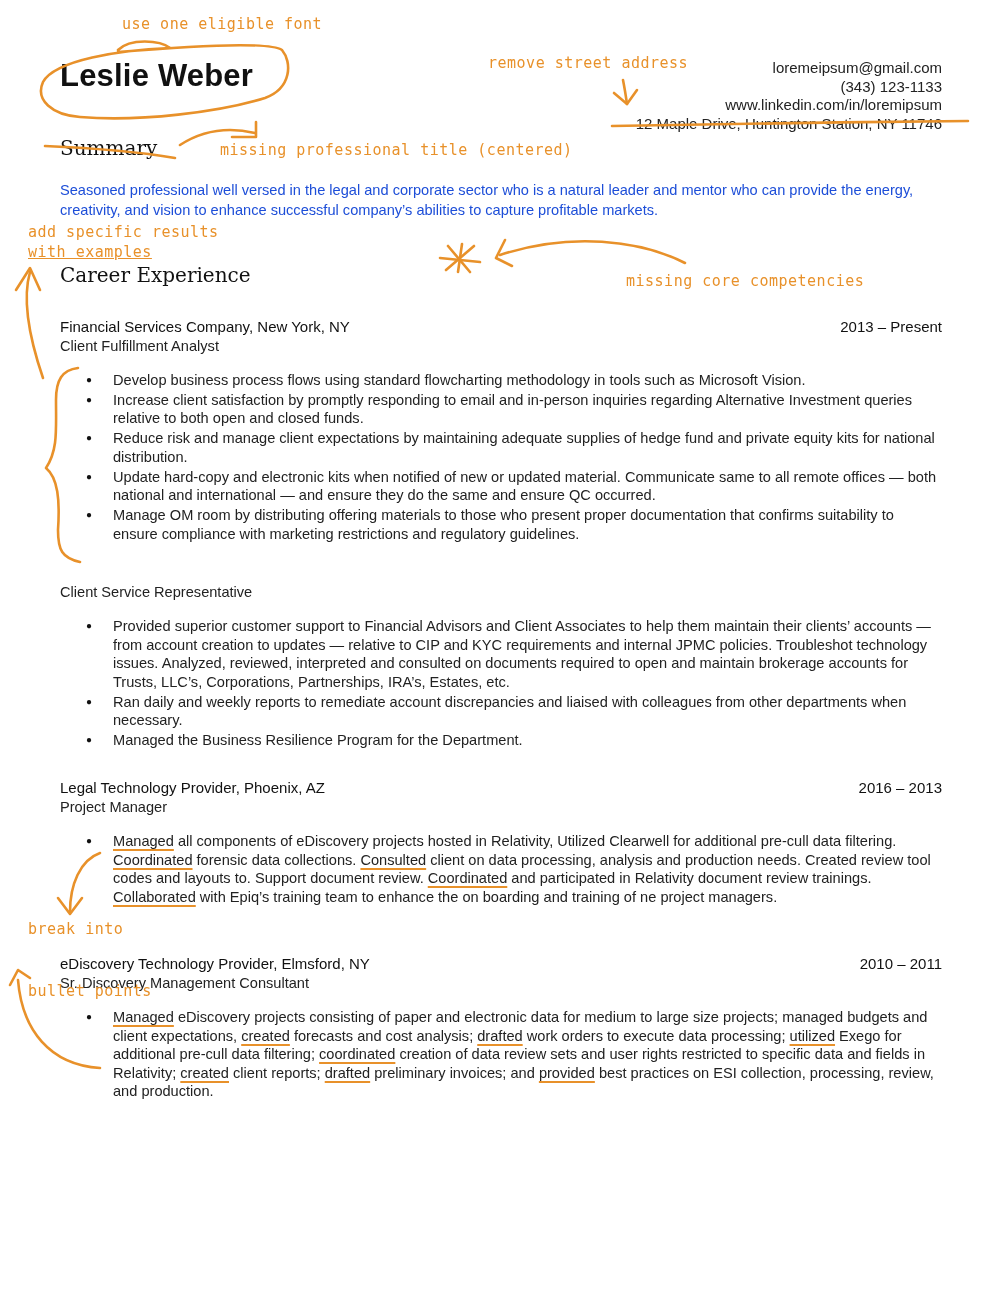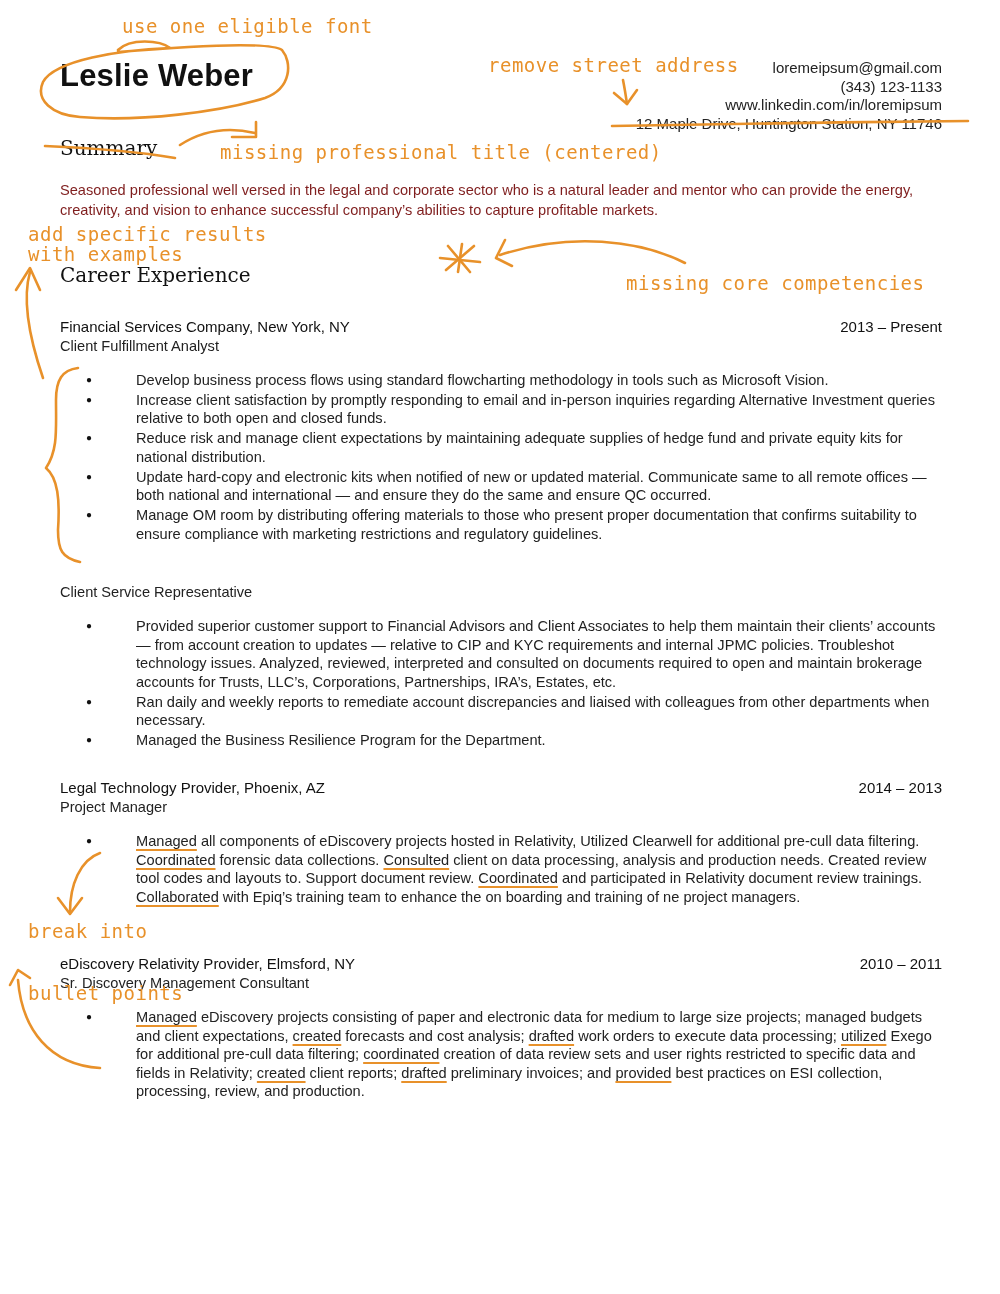--- a/index.html
+++ b/index.html
@@ -1,33 +1,33 @@
 <!DOCTYPE html>
 <html><head>
 <meta charset="utf-8">
 <style>
   html, body { margin: 0; padding: 0; background: #ffffff; }
   body { width: 1000px; height: 1294px; position: relative; overflow: hidden;
          font-family: "Liberation Sans", sans-serif; color: #111; }
   .abs { position: absolute; }
   .note { position: absolute; font-family: "DejaVu Sans Mono", monospace; color: #E8912A;
-          font-size: 19px; letter-spacing: 0.5px; white-space: nowrap; }
+          font-size: 15px; letter-spacing: 0.5px; white-space: nowrap; }
   .name { left: 60px; top: 58px; font-size: 31px; font-weight: bold; letter-spacing: 0.2px; }
   .contact { right: 58px; top: 59px; text-align: right; font-size: 15px; line-height: 18.5px; color: #222; }
   .contact div { white-space: nowrap; }
   .heading { font-family: "DejaVu Serif", "Liberation Serif", serif; font-size: 20px; color: #111; }
   .summary-heading { left: 60px; top: 136px; }
-  .summary-text { left: 60px; top: 180px; width: 890px; font-size: 14.6px; line-height: 20px; color: #7f1d1d; }
+  .summary-text { left: 60px; top: 180px; width: 890px; font-size: 14.6px; line-height: 20px; color: #1d4ed8; }
   .career-heading { left: 60px; top: 263px; text-align: center; }
   .job-row { position: absolute; left: 60px; right: 58px; font-size: 15px; color: #111; }
   .job-row .company { position: absolute; left: 0; top: 0; white-space: nowrap; }
   .job-row .dates { position: absolute; right: 0; top: 0; white-space: nowrap; }
   .job-title { position: absolute; left: 60px; font-size: 14.6px; color: #222; white-space: nowrap; }
   ul.bullets { position: absolute; left: 60px; width: 880px; margin: 0; padding: 0; list-style: none; }
-  ul.bullets li { position: relative; padding-left: 76px; font-size: 14.6px; line-height: 18.6px; color: #222; margin-bottom: 1.3px; }
+  ul.bullets li { position: relative; padding-left: 53px; font-size: 14.6px; line-height: 18.6px; color: #222; margin-bottom: 1.3px; }
   ul.bullets li::before { content: "\25CF"; position: absolute; left: 26px; top: 0; font-size: 10px; color: #111; }
   .ul-word { text-decoration: underline; text-decoration-color: #E8912A; text-decoration-thickness: 2px; text-underline-offset: 3px; }
   svg.overlay { position: absolute; left: 0; top: 0; width: 1000px; height: 1294px; pointer-events: none; }
   svg.overlay path, svg.overlay line { fill: none; stroke: #E8912A; stroke-width: 2.6; stroke-linecap: round; stroke-linejoin: round; }
 </style>
 </head>
 <body>
 
 <div class="abs name">Leslie Weber</div>
 
@@ -58,29 +58,29 @@
 
 <div class="job-title" style="top:584px;">Client Service Representative</div>
 <ul class="bullets" style="top:617px;">
   <li>Provided superior customer support to Financial Advisors and Client Associates to help them maintain their clients’ accounts — from account creation to updates — relative to CIP and KYC requirements and internal JPMC policies. Troubleshot technology issues. Analyzed, reviewed, interpreted and consulted on documents required to open and maintain brokerage accounts for Trusts, LLC’s, Corporations, Partnerships, IRA’s, Estates, etc.</li>
   <li>Ran daily and weekly reports to remediate account discrepancies and liaised with colleagues from other departments when necessary.</li>
   <li>Managed the Business Resilience Program for the Department.</li>
 </ul>
 
 <div class="job-row" style="top:779px;">
   <span class="company">Legal Technology Provider, Phoenix, AZ</span>
-  <span class="dates">2014 – 2013</span>
+  <span class="dates">2016 – 2013</span>
 </div>
 <div class="job-title" style="top:799px;">Project Manager</div>
 <ul class="bullets" style="top:832px;">
   <li><span class="ul-word">Managed</span><span> all components of eDiscovery projects hosted in Relativity, Utilized Clearwell for additional pre-cull data filtering. </span><span class="ul-word">Coordinated</span><span> forensic data collections. </span><span class="ul-word">Consulted</span><span> client on data processing, analysis and production needs. Created review tool codes and layouts to. Support document review. </span><span class="ul-word">Coordinated</span><span> and participated in Relativity document review trainings. </span><span class="ul-word">Collaborated</span><span> with Epiq’s training team to enhance the on boarding and training of ne project managers.</span></li>
 </ul>
 
 <div class="job-row" style="top:955px;">
-  <span class="company">eDiscovery Relativity Provider, Elmsford, NY</span>
+  <span class="company">eDiscovery Technology Provider, Elmsford, NY</span>
   <span class="dates">2010 – 2011</span>
 </div>
 <div class="job-title" style="top:975px;">Sr. Discovery Management Consultant</div>
 <ul class="bullets" style="top:1008px;">
   <li><span class="ul-word">Managed</span><span> eDiscovery projects consisting of paper and electronic data for medium to large size projects; managed budgets and client expectations, </span><span class="ul-word">created</span><span> forecasts and cost analysis; </span><span class="ul-word">drafted</span><span> work orders to execute data processing; </span><span class="ul-word">utilized</span><span> Exego for additional pre-cull data filtering; </span><span class="ul-word">coordinated</span><span> creation of data review sets and user rights restricted to specific data and fields in Relativity; </span><span class="ul-word">created</span><span> client reports; </span><span class="ul-word">drafted</span><span> preliminary invoices; and </span><span class="ul-word">provided</span><span> best practices on ESI collection, processing, review, and production.</span></li>
 </ul>
 
 <svg class="overlay" viewBox="0 0 1000 1294">
 
   <path d="M118,50 C130,38 160,40 170,48 C120,50 55,60 43,82 C35,100 52,115 80,117 C140,122 220,112 265,98 C292,88 292,62 282,50 C270,42 200,45 118,52"></path>
@@ -113,16 +113,16 @@
   <path d="M100,853 C80,860 70,885 70,912"></path>
   <path d="M58,898 L70,914 L82,898"></path>
   <path d="M100,1068 C50,1065 22,1030 18,980"></path>
   <path d="M10,985 L18,970 L30,978"></path>
 </svg>
 
 <div class="note" style="left:122px; top:15px;">use one eligible font</div>
 <div class="note" style="left:488px; top:54px;">remove street address</div>
 <div class="note" style="left:220px; top:141px;text-align:center;">missing professional title (centered)</div>
 <div class="note" style="left:28px; top:223px;">add specific results</div>
-<div class="note" style="left:28px; top:243px;">with examples</div>
+<div class="note" style="left:28px; top:243px;text-decoration:underline;">with examples</div>
 <div class="note" style="left:626px; top:272px;">missing core competencies</div>
 <div class="note" style="left:28px; top:920px;">break into</div>
 <div class="note" style="left:28px; top:940px;margin-top:42px;">bullet points</div>
 
 </body></html>

